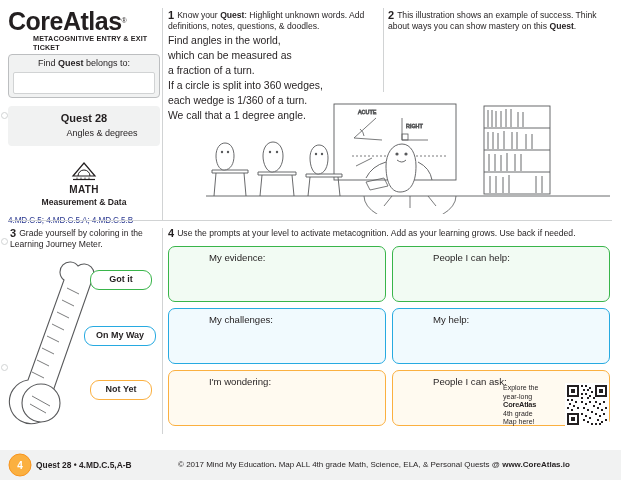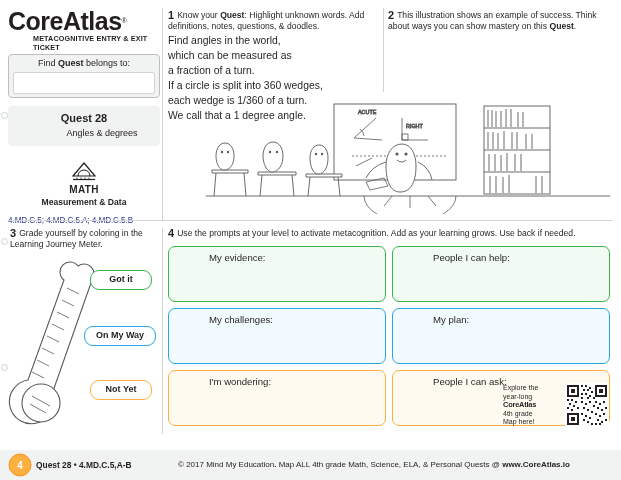--- a/index.html
+++ b/index.html
@@ -394,21 +394,21 @@
       <div class="label">My evidence:</div>
     </div>
     <div class="cell c-green" style="left:224px; top:0; width:218px; height:56px;">
       <div class="label">People I can help:</div>
     </div>
 
     <div class="cell c-blue" style="left:0; top:62px; width:218px; height:56px;">
       <div class="label">My challenges:</div>
     </div>
     <div class="cell c-blue" style="left:224px; top:62px; width:218px; height:56px;">
-      <div class="label">My plan:</div>
+      <div class="label">My help:</div>
     </div>
 
     <div class="cell c-orange" style="left:0; top:124px; width:218px; height:56px;">
       <div class="label">I'm wondering:</div>
     </div>
     <div class="cell c-orange" style="left:224px; top:124px; width:218px; height:56px;">
       <div class="label">People I can ask:</div>
     </div>
   </div>
 

